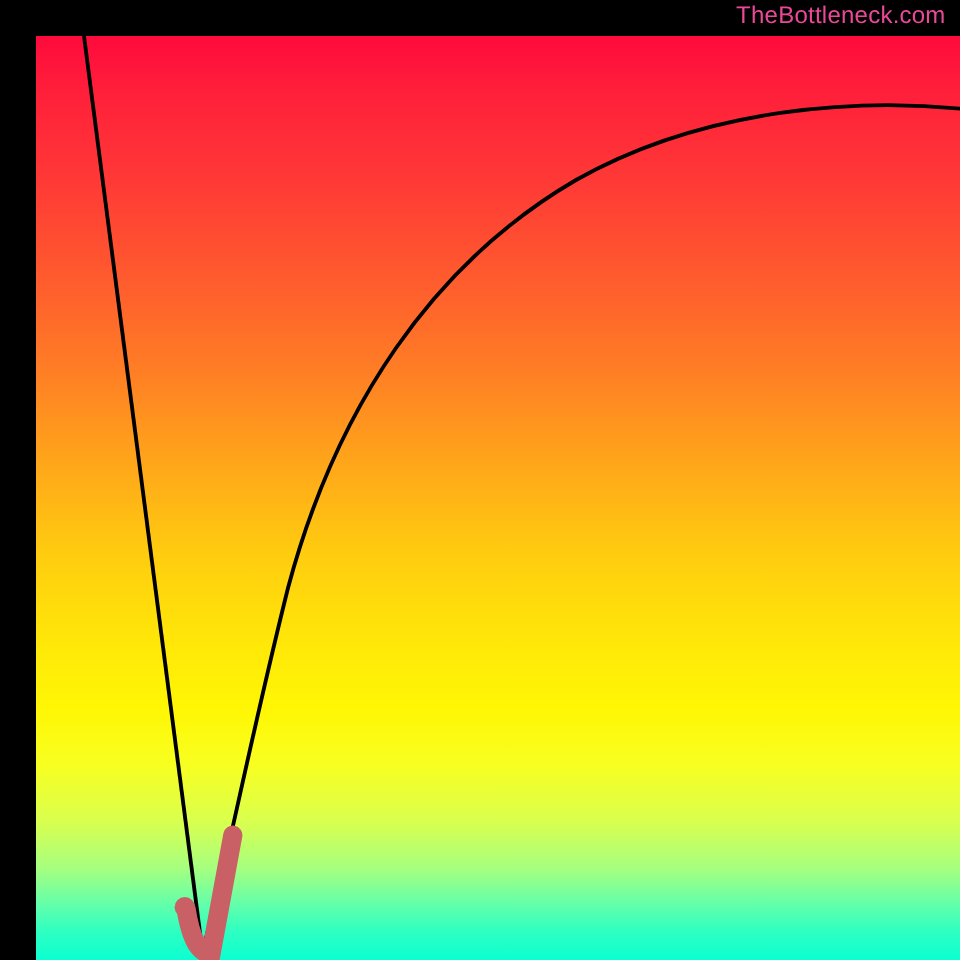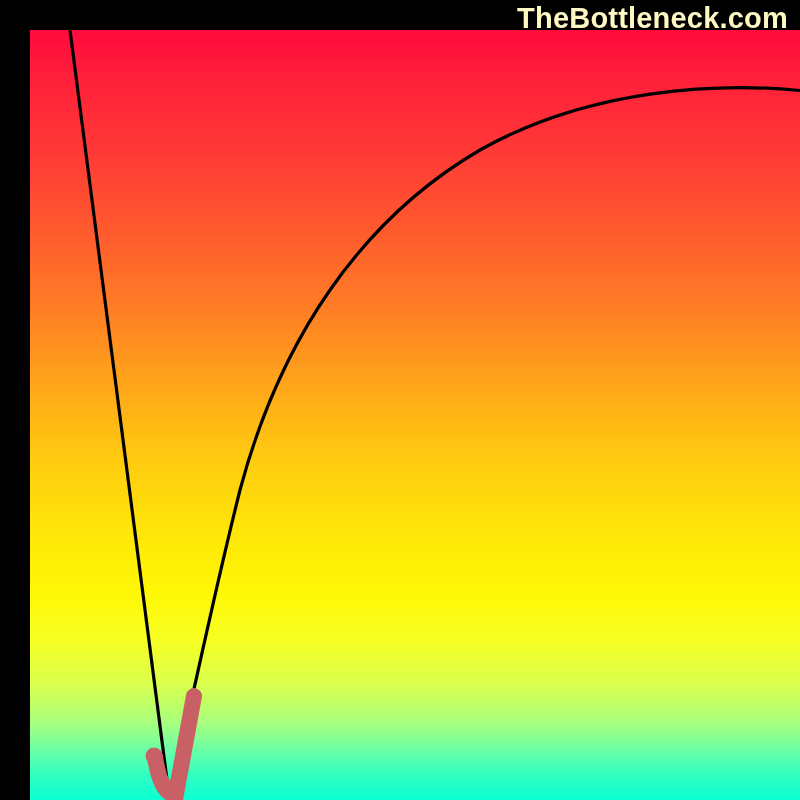--- a/index.html
+++ b/index.html
@@ -13,23 +13,23 @@
   .frame {
     position: absolute;
     inset: 0;
     background: #000;
   }
   .watermark {
     position: absolute;
     top: 2px;
     right: 12px;
     font-family: Arial, Helvetica, sans-serif;
-    font-size: 29px;
-    font-weight: 700;
-    color: #fef9c3;
+    font-size: 20px;
+    font-weight: 400;
+    color: #ec4899;
     letter-spacing: 0.2px;
   }
   .plot {
     position: absolute;
     left: 30px;
     top: 30px;
     width: 770px;
     height: 770px;
     background: linear-gradient(
       to bottom,

